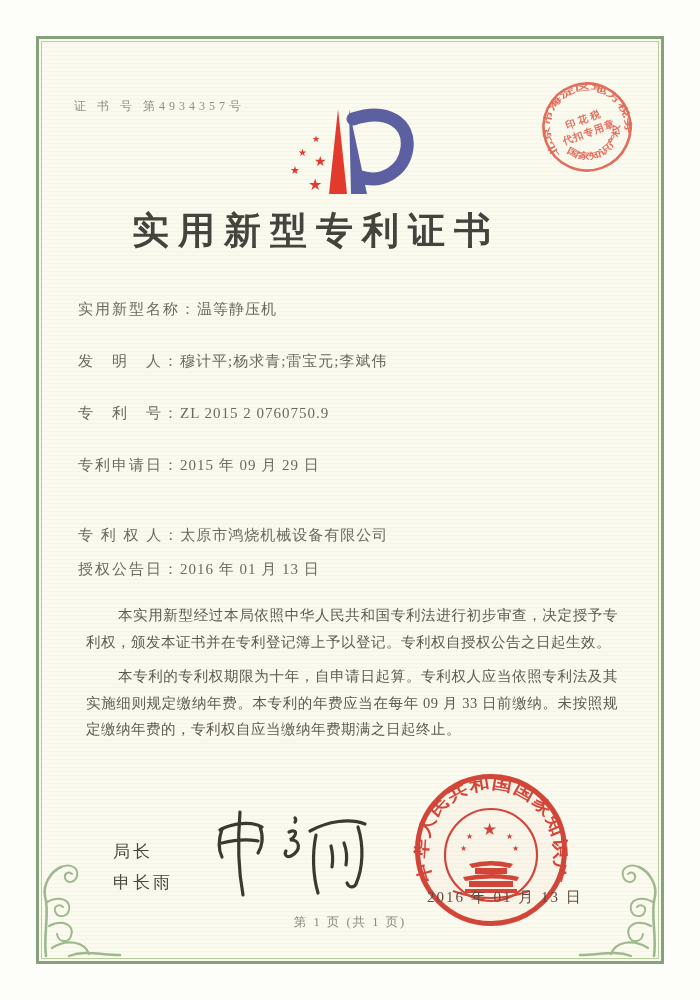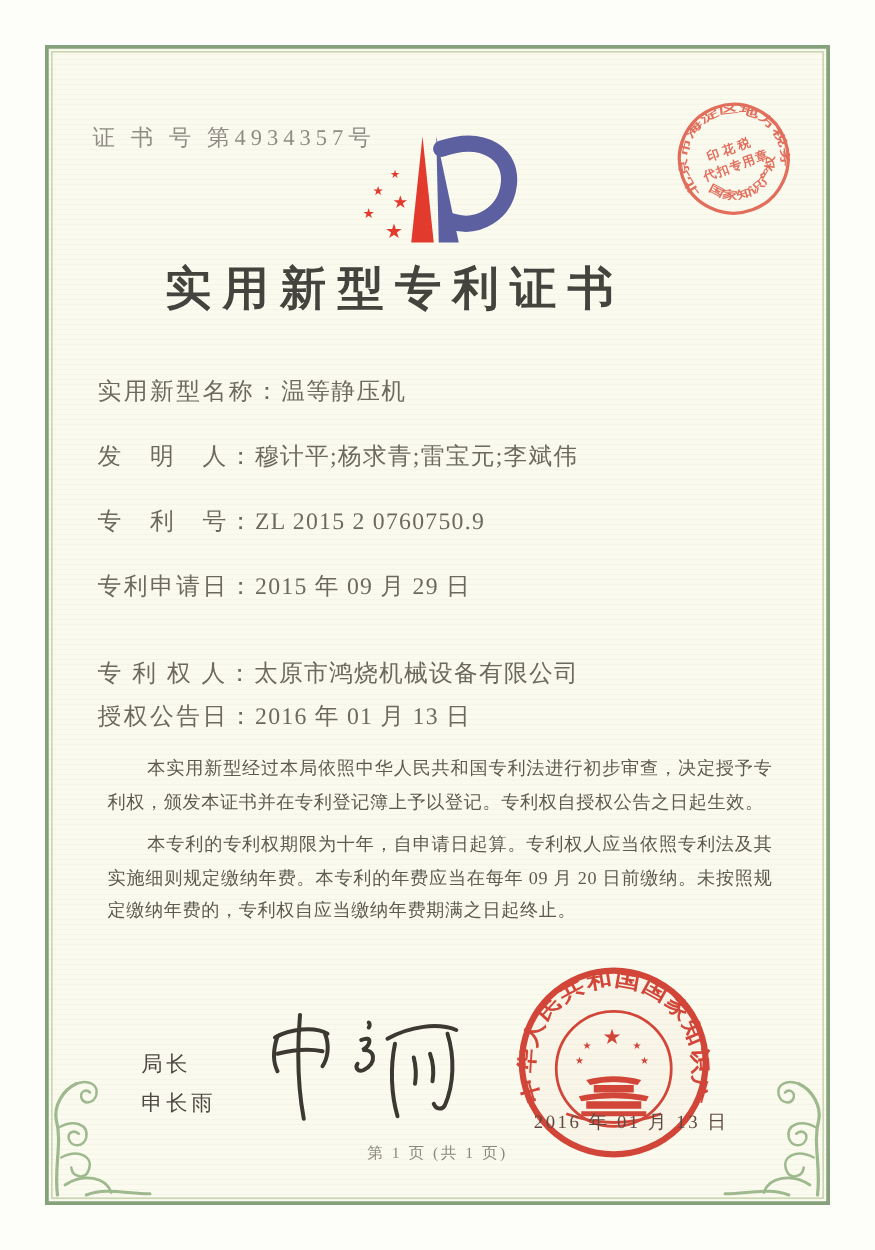--- a/index.html
+++ b/index.html
@@ -14,31 +14,31 @@
     background:
       repeating-linear-gradient(180deg, rgba(168,186,140,0.07) 0 1px, rgba(0,0,0,0) 1px 4px),
       #fbfaee;
   }
   .frame-inner{
     position:absolute;inset:41px;border:1px solid #bccaa0;pointer-events:none;
   }
   
   .cert-no{
     position:absolute;left:74px;top:98px;
-    font-size:18px;color:#8f8d85;letter-spacing:4px;white-space:nowrap;
+    font-size:12px;color:#8f8d85;letter-spacing:4px;white-space:nowrap;
   }
   .logo{position:absolute;left:286px;top:104px;width:132px;height:98px;}
   .title{
     position:absolute;left:0;top:206px;width:632px;text-align:center;
     font-size:37px;color:#45433d;letter-spacing:9px;font-weight:700;white-space:nowrap;
   }
   
   .fields{position:absolute;left:78px;top:300px;width:560px;}
   .field-row{position:absolute;left:0;white-space:nowrap;
-    font-size:19px;color:#6d695f;}
+    font-size:15px;color:#6d695f;}
   .field-row .lbl{letter-spacing:2px;}
   .field-row .val{letter-spacing:1px;}
   .fr0{top:0px}.fr1{top:52px}.fr2{top:104px}.fr3{top:156px}.fr4{top:226px}.fr5{top:260px}
   
   .paras{position:absolute;left:78px;top:594px;width:548px;}
   .paras p{
     margin:8px;text-indent:2.2em;text-align:justify;
     font-size:14.5px;line-height:26.5px;color:#5e5a51;letter-spacing:0.5px;
   }
   
@@ -126,21 +126,21 @@
   <div class="field-row fr4">
     <span class="lbl">专 利 权 人：</span><span class="val">太原市鸿烧机械设备有限公司</span>
   </div>
   <div class="field-row fr5">
     <span class="lbl">授权公告日：</span><span class="val">2016 年 01 月 13 日</span>
   </div>
 </div>
 
 <div class="paras">
   <p>本实用新型经过本局依照中华人民共和国专利法进行初步审查，决定授予专利权，颁发本证书并在专利登记簿上予以登记。专利权自授权公告之日起生效。</p>
-  <p>本专利的专利权期限为十年，自申请日起算。专利权人应当依照专利法及其实施细则规定缴纳年费。本专利的年费应当在每年 09 月 20 日前缴纳。未按照规定缴纳年费的，专利权自应当缴纳年费期满之日起终止。</p>
+  <p>本专利的专利权期限为十年，自申请日起算。专利权人应当依照专利法及其实施细则规定缴纳年费。本专利的年费应当在每年 09 月 33 日前缴纳。未按照规定缴纳年费的，专利权自应当缴纳年费期满之日起终止。</p>
 </div>
 
 <div class="director">
   <div>局长</div>
   <div>申长雨</div>
 </div>
 
 <svg class="sig" viewBox="0 0 178 92">
   <g fill="none" stroke="#3c3832" stroke-width="3.2" stroke-linecap="round">
     <path d="M28,24 C40,17 60,15 70,21"></path>

